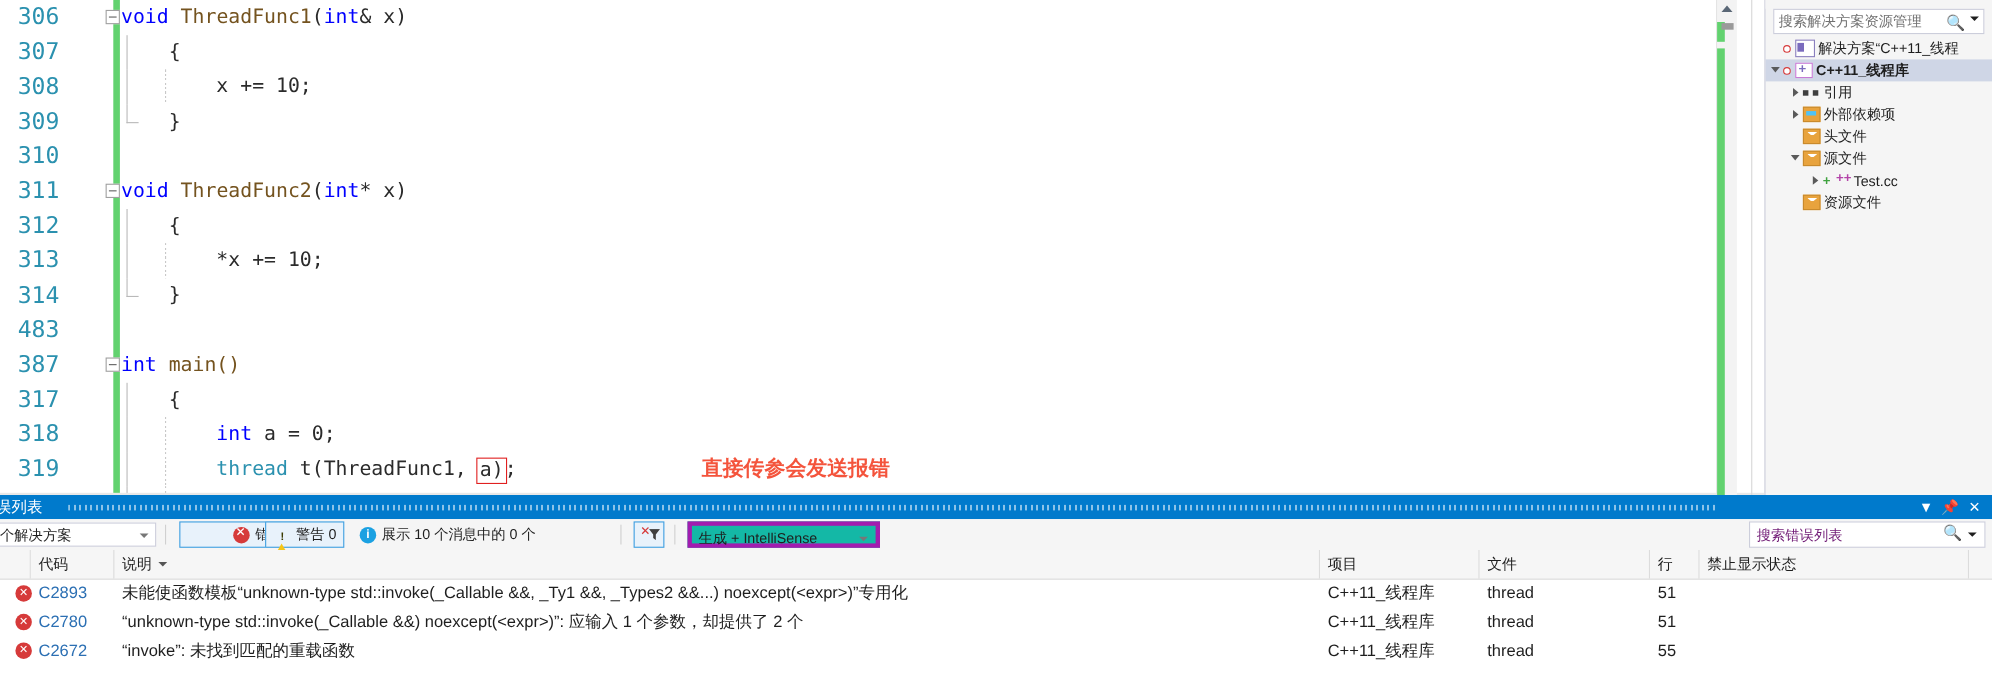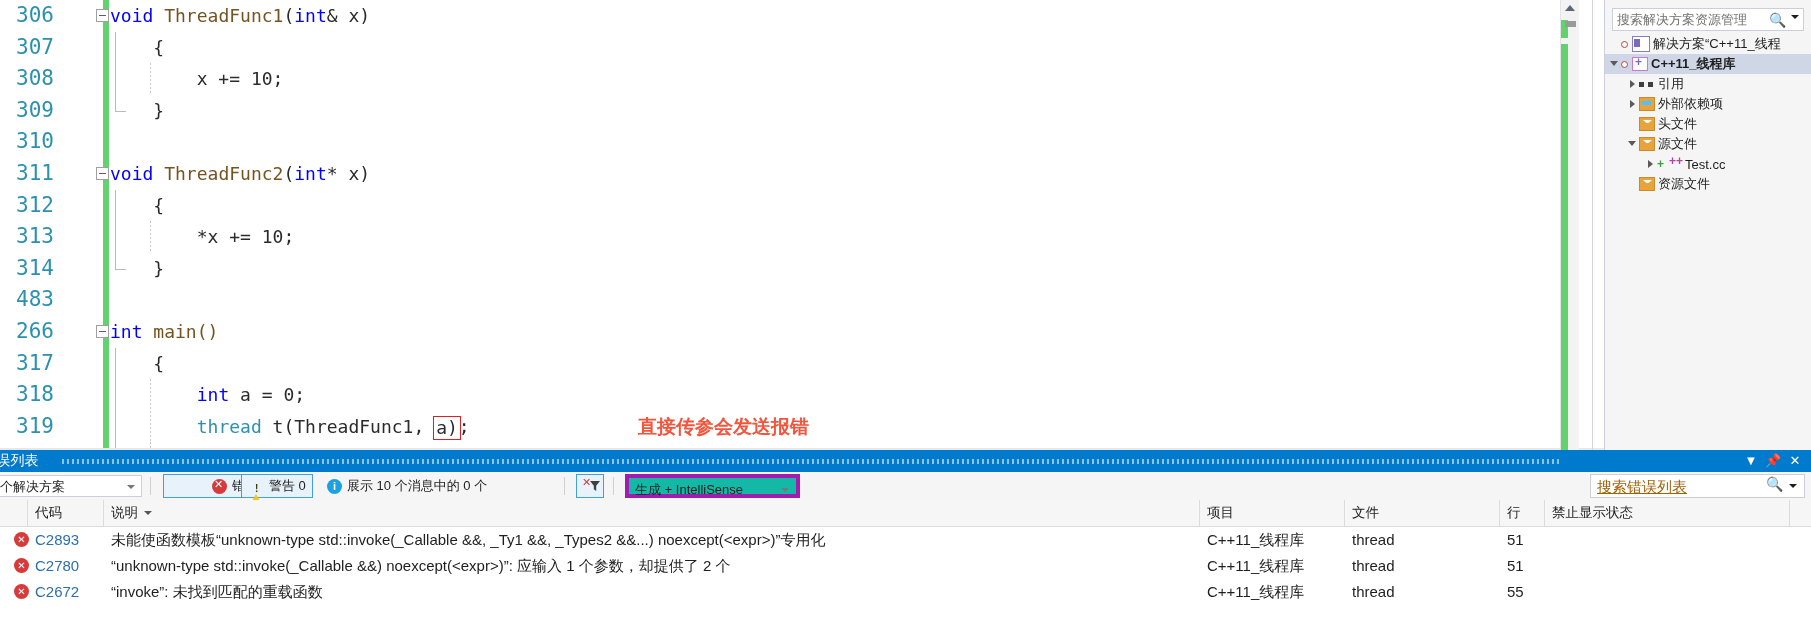--- a/index.html
+++ b/index.html
@@ -144,21 +144,21 @@
   .clearfilter .x{position:absolute;left:5px;top:1px;color:#d63a3a;font-size:11px;font-weight:bold;}
   .clearfilter .fn{position:absolute;left:13px;top:6px;width:10px;height:10px;
      background:#3f3f3f;clip-path:polygon(0 0,100% 0,62% 48%,62% 100%,38% 82%,38% 48%);}
 
   .build-combo{position:absolute;top:2px;width:175px;height:24px;background:#14b8a6;border:4px solid #a21caf;box-sizing:border-box;}
   .build-combo .t{position:absolute;left:6px;top:3px;font-size:13px;color:#1e1e1e;white-space:nowrap;}
   .build-combo .cv{position:absolute;right:7px;top:10px;width:0;height:0;
     border-left:4px solid transparent;border-right:4px solid transparent;border-top:4px solid #777;}
 
   .err-search{position:absolute;top:2px;right:6px;width:215px;height:24px;background:#fff;border:1px solid #cccedb;box-sizing:border-box;}
-  .err-search .t{position:absolute;left:6px;top:3px;font-size:15px;color:#a16207;text-decoration:underline;}
+  .err-search .t{position:absolute;left:6px;top:3px;font-size:13px;color:#701a75;}
   .err-search .mag{position:absolute;right:20px;top:1px;font-size:14px;color:#1e1e1e;}
   .err-search .cv{position:absolute;right:7px;top:9px;width:0;height:0;
     border-left:4px solid transparent;border-right:4px solid transparent;border-top:4px solid #1e1e1e;}
 
   
   .grid{position:absolute;left:0;top:50px;width:1811px;height:119px;background:#fff;}
   .grid-head{position:relative;height:26px;background:#f6f6f6;border-bottom:1px solid #dcdcdc;}
   .gh{position:absolute;top:0;height:26px;line-height:26px;font-size:13.5px;color:#1e1e1e;
       border-right:1px solid #dcdcdc;padding-left:7px;box-sizing:border-box;white-space:nowrap;overflow:hidden;}
   .gh .sortcv{display:inline-block;margin-left:6px;width:0;height:0;vertical-align:middle;
@@ -182,21 +182,21 @@
           <div class="ln">306</div>
           <div class="ln">307</div>
           <div class="ln">308</div>
           <div class="ln">309</div>
           <div class="ln">310</div>
           <div class="ln">311</div>
           <div class="ln">312</div>
           <div class="ln">313</div>
           <div class="ln">314</div>
           <div class="ln">483</div>
-          <div class="ln">266</div>
+          <div class="ln">387</div>
           <div class="ln">317</div>
           <div class="ln">318</div>
           <div class="ln">319</div>
           <div class="ln">320</div>
         </div>
       <div class="change-bar"></div>
       <div class="code-lines" id="codelines">
           <div class="cl"><span class="fold"></span><span class="kw">void</span><span class="fn"> ThreadFunc1</span><span class="pl">(</span><span class="kw">int</span><span class="pl">&amp; x)</span></div>
           <div class="cl"><span class="guide"></span><span class="pl">    {</span></div>
           <div class="cl"><span class="guide"></span><span class="guide-indent"></span><span class="pl">        x += 10;</span></div>

